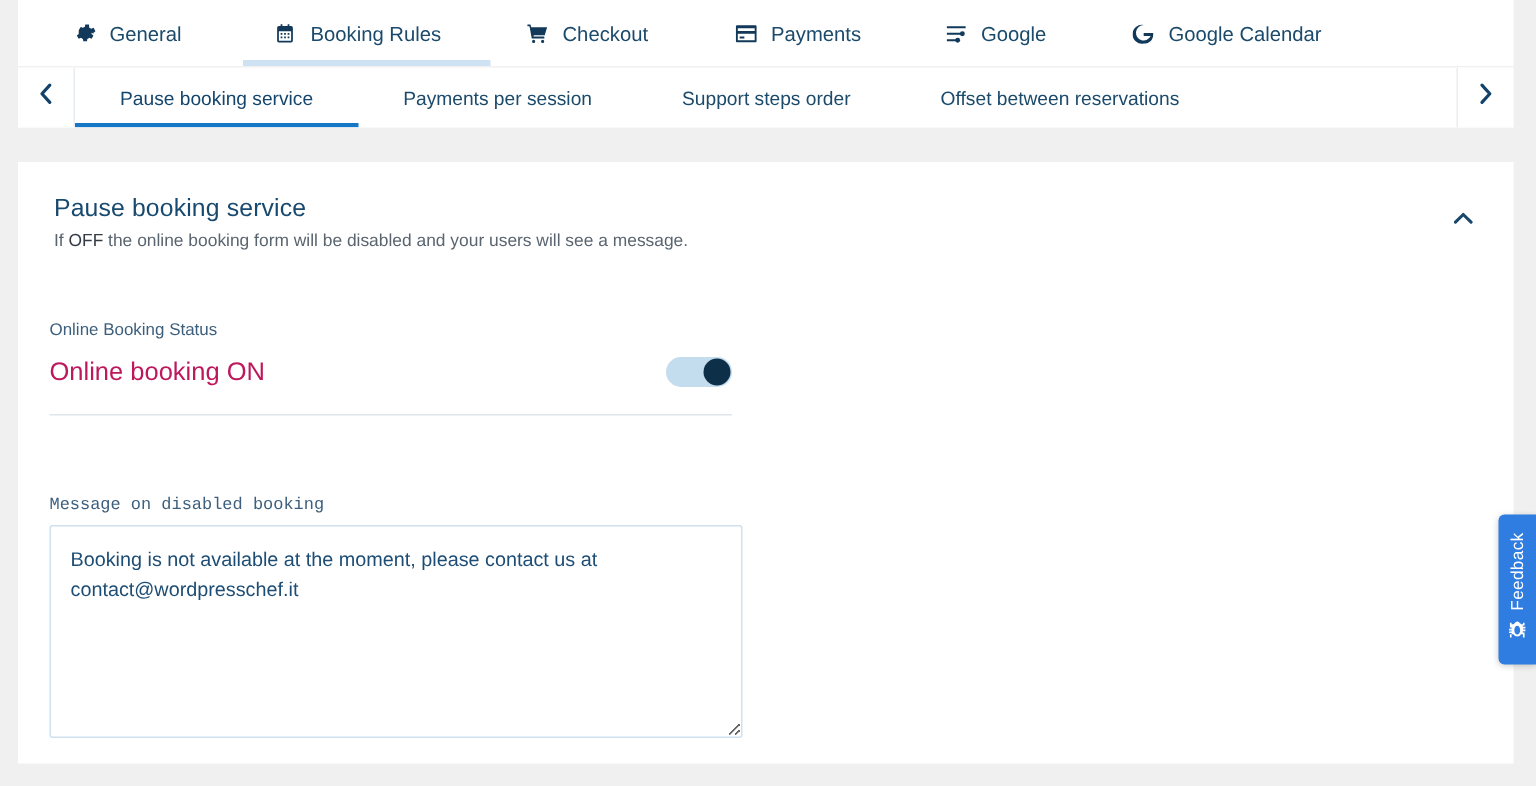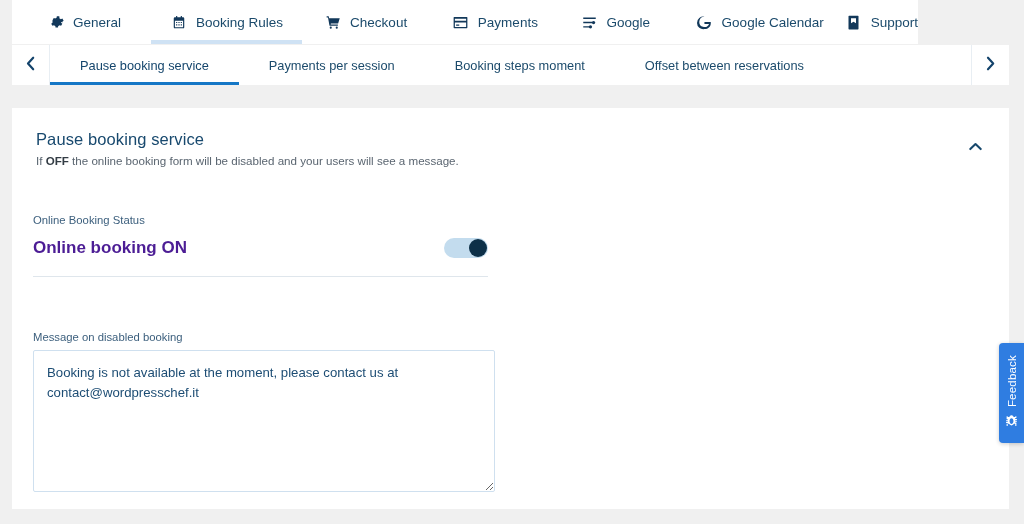--- a/index.html
+++ b/index.html
@@ -14,27 +14,26 @@
     overflow: hidden;
     position: relative;
     -webkit-font-smoothing: antialiased;
   }
 
   
   .topnav {
     position: absolute;
     left: 12px;
     top: 0;
-    width: 906px;
+    width: 997px;
     height: 44px;
     background: #ffffff;
     display: flex;
     align-items: stretch;
     box-sizing: border-box;
-    justify-content: center;
   }
   .topnav-tab {
     display: flex;
     align-items: center;
     gap: 9px;
     padding: 0 0 0 0;
     color: #1b4a6b;
     font-size: 13.5px;
     position: relative;
     cursor: pointer;
@@ -140,21 +139,21 @@
     margin: 0 0 4px 0;
     font-weight: normal;
     letter-spacing: .1px;
   }
   .card-sub {
     font-size: 11.6px;
     color: #5a6570;
     margin: 0;
     line-height: 1.35;
   }
-  .card-sub b { color: #333c44; font-weight: bold; margin-top: 28px; }
+  .card-sub b { color: #333c44; font-weight: normal; margin-top: 28px; }
   .collapse-btn {
     position: absolute;
     right: 22px;
     top: 26px;
     width: 24px;
     height: 24px;
     display: flex;
     align-items: center;
     justify-content: center;
     cursor: pointer;
@@ -177,22 +176,21 @@
     margin: 12px 0 0 10px;
     width: 455px;
     display: flex;
     align-items: center;
     justify-content: space-between;
     border-bottom: 1px solid #dfe6ec;
     padding-bottom: 18px;
   }
   .toggle-text {
     font-size: 17px;
-    color: #4c1d95;
-    font-weight: bold;
+    color: #be185d;
   }
   .toggle {
     width: 44px;
     height: 20px;
     border-radius: 11px;
     background: #c3dcee;
     position: relative;
     cursor: pointer;
     flex: none;
   }
@@ -205,20 +203,21 @@
     border-radius: 50%;
     background: #0d3048;
   }
 
   
   .msg-block { margin-top: 54px; }
   .msg-label {
     font-size: 11.3px;
     color: #3c5f7d;
     margin: 0 0 7px 10px;
+    font-family: Liberation Mono, monospace;
   }
   .msg-area {
     margin-left: 10px;
     width: 462px;
     height: 142px;
     border: 1px solid #cfe0ef;
     border-radius: 2px;
     box-sizing: border-box;
     padding: 12px 13px;
     font-family: "Liberation Sans", sans-serif;
@@ -313,49 +312,41 @@
 
   <div class="topnav-tab" style="width:155px; padding-left:22px;">
     <span class="topnav-icon">
       <svg width="15" height="15" viewBox="0 0 24 24" fill="currentColor">
         <path d="M12.2 2.2a9.8 9.8 0 108.9 13.9H12.2v-3.7h12c.1.6.1 1.2.1 1.8 0 6.6-4.4 11.6-12.1 11.6A12 12 0 1112.2 2.2z" transform="scale(.84) translate(2,1)"></path>
       </svg>
     </span>
     <span class="tlabel">Google Calendar</span>
   </div>
 
-  <div class="topnav-tab" style="padding-left:22px;">
-    <span class="topnav-icon">
-      <svg width="13" height="15" viewBox="0 0 20 24" fill="currentColor">
-        <path d="M3 1h14a1 1 0 011 1v20a1 1 0 01-1 1H3a1 1 0 01-1-1V2a1 1 0 011-1zm3 4v8l4-2.3L14 13V5H6z"></path>
-      </svg>
-    </span>
-    <span class="tlabel">Support</span>
-  </div>
 </div>
 
 <div class="subnav">
 
   <div class="subnav-arrow left">
     <span>
       <svg width="9" height="15" viewBox="0 0 10 16" fill="none" stroke="currentColor" stroke-width="2.4" stroke-linecap="round" stroke-linejoin="round">
         <polyline points="8,1.6 2.2,8 8,14.4"></polyline>
       </svg>
     </span>
   </div>
 
   <div class="subnav-scroll">
     <div class="subnav-tab active">
       <span>Pause booking service</span>
     </div>
     <div class="subnav-tab">
       <span>Payments per session</span>
     </div>
     <div class="subnav-tab">
-      <span>Booking steps moment</span>
+      <span>Support steps order</span>
     </div>
     <div class="subnav-tab">
       <span>Offset between reservations</span>
     </div>
 
   </div>
 
   <div class="subnav-arrow right">
     <span>
       <svg width="9" height="15" viewBox="0 0 10 16" fill="none" stroke="currentColor" stroke-width="2.4" stroke-linecap="round" stroke-linejoin="round">

